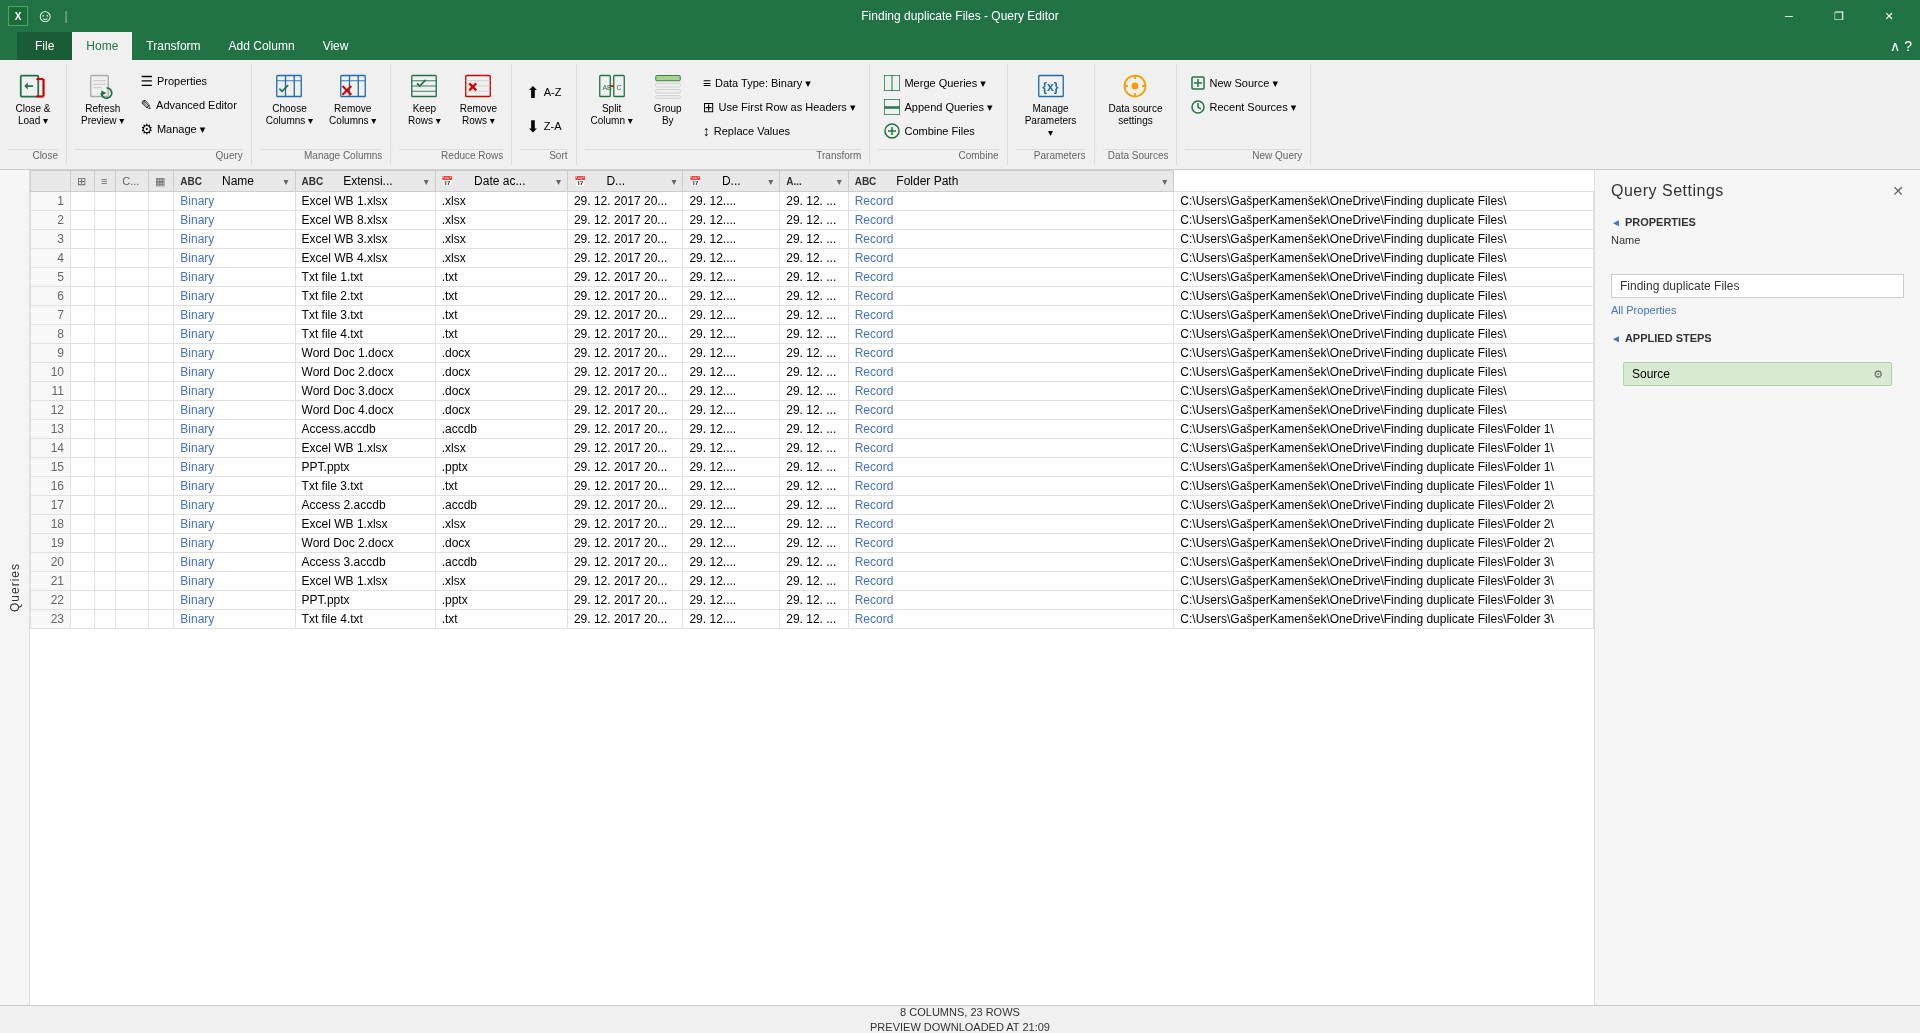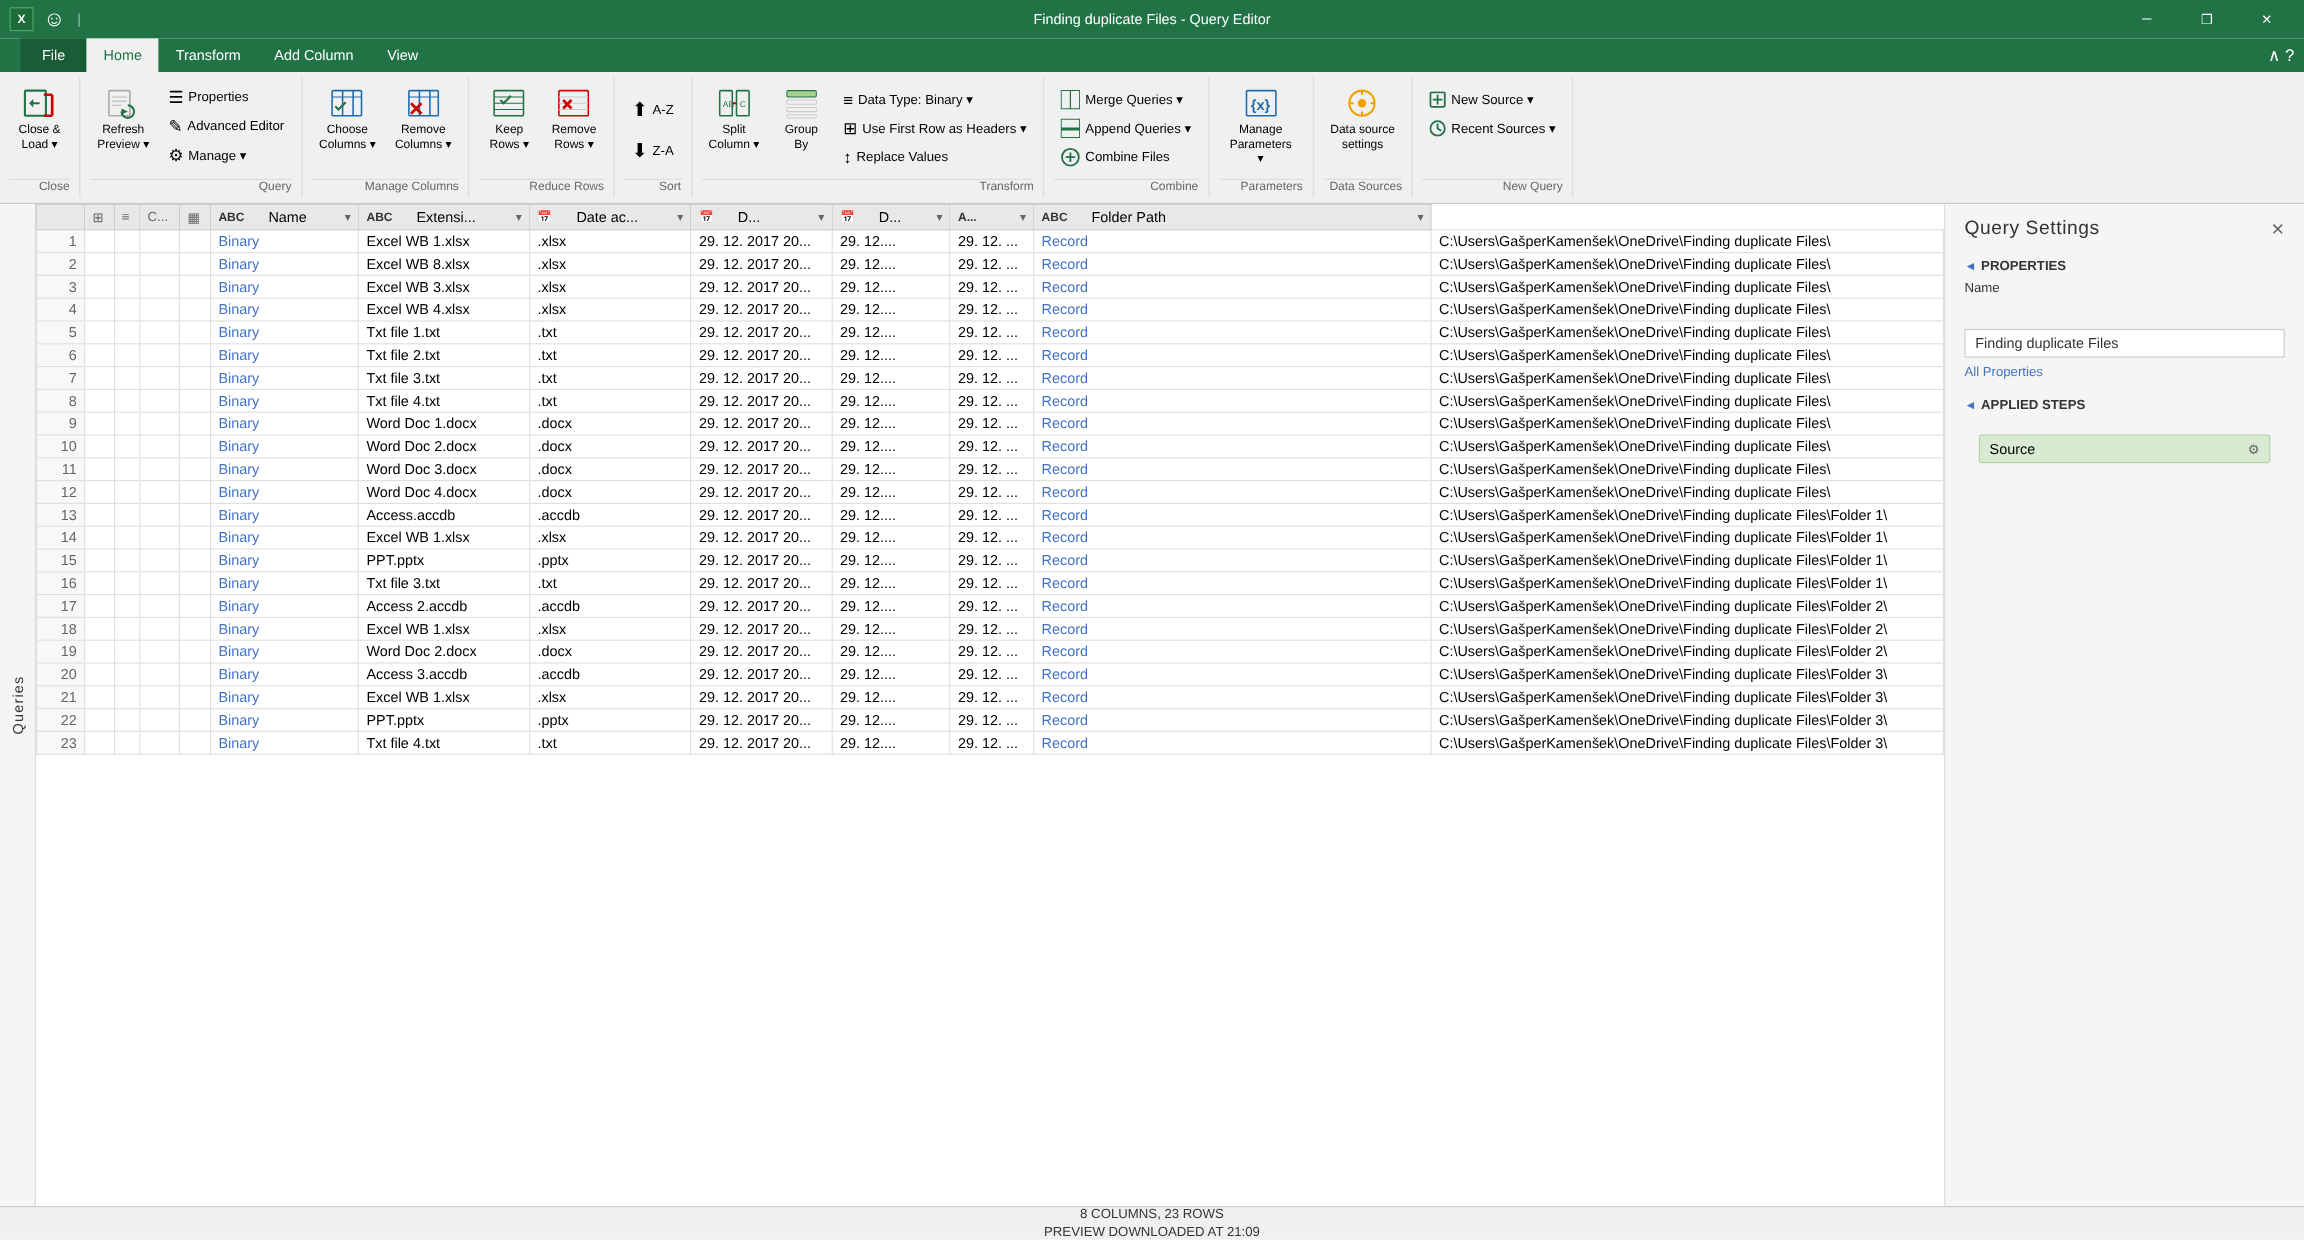--- a/index.html
+++ b/index.html
@@ -207,21 +207,21 @@
     }
     .header-row-num {
       background: #e8e8e8;
       border: 1px solid #ccc;
       width: 40px;
       min-width: 40px;
     }
 
     
     .query-settings {
-      width: 300px;
+      width: 326px;
       background: #f5f5f5;
       border-left: 1px solid #ddd;
       padding: 0;
       display: flex;
       flex-direction: column;
     }
     .query-settings-header {
       display: flex;
       align-items: center;
       justify-content: space-between;

